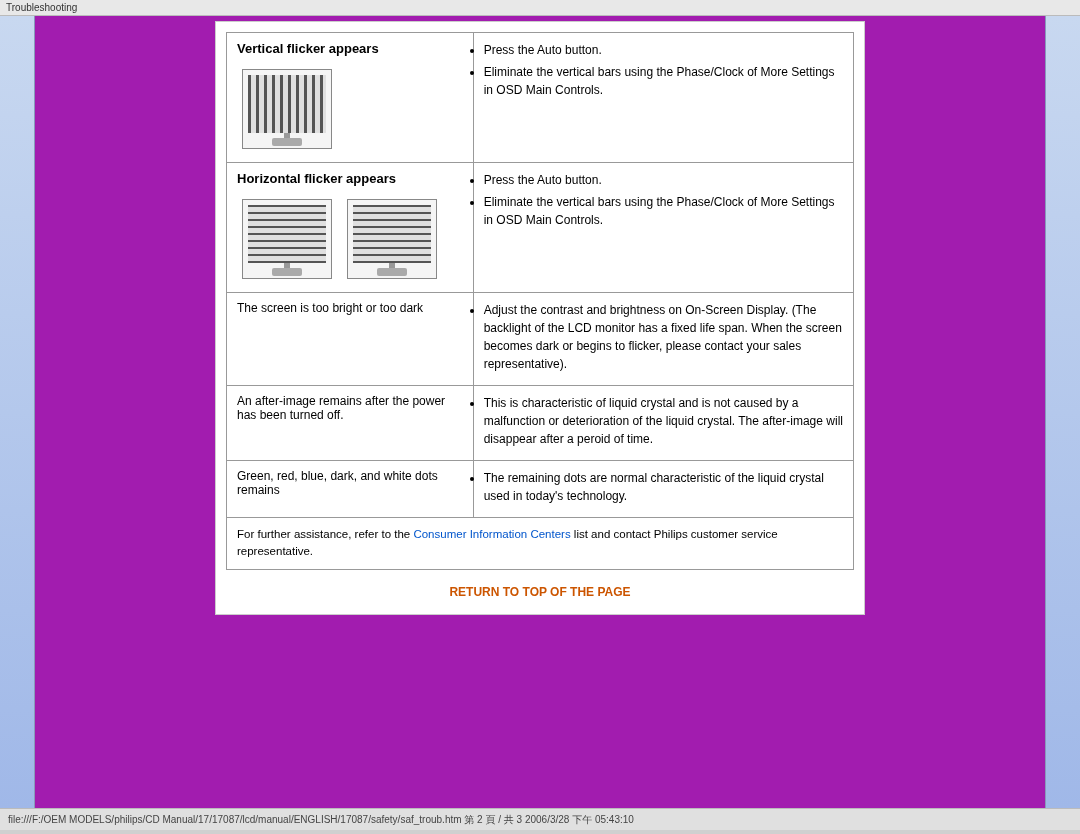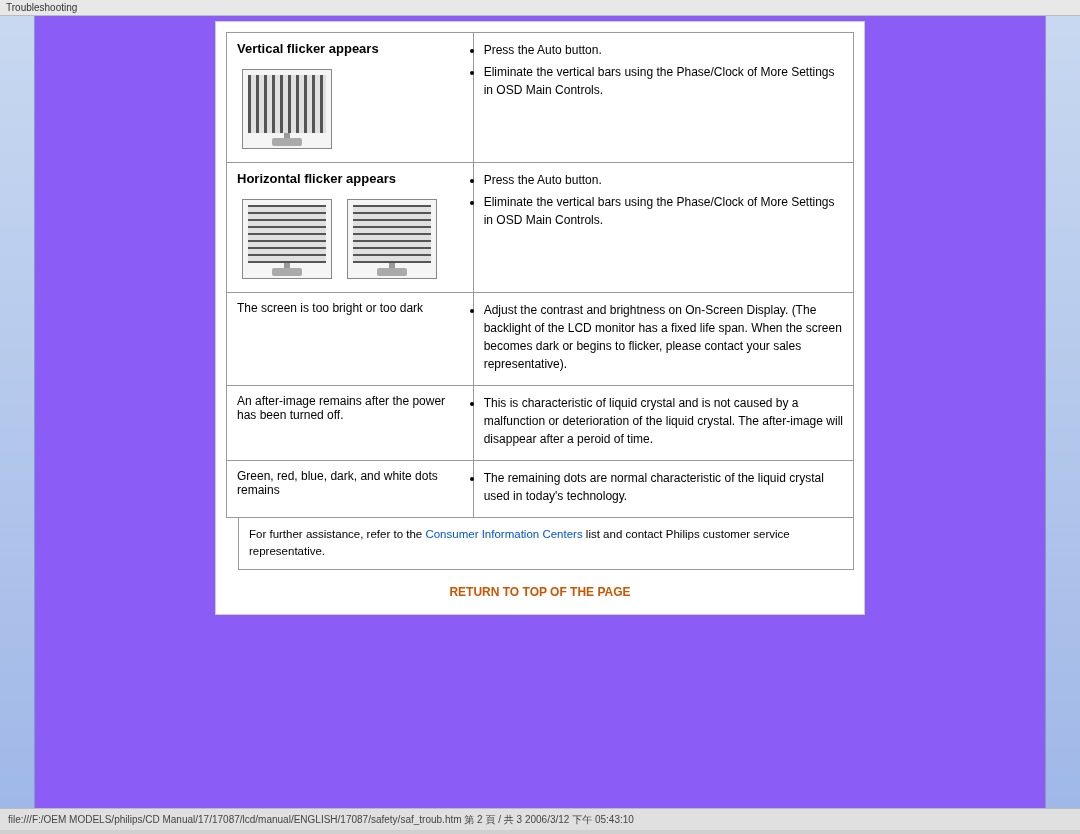--- a/index.html
+++ b/index.html
@@ -30,21 +30,21 @@
       flex-shrink: 0;
     }
     .right-sidebar {
       width: 35px;
       background: linear-gradient(to bottom, #c8d8f0, #a0b8e8);
       border-left: 1px solid #8899bb;
       flex-shrink: 0;
     }
     .content-area {
       flex: 1;
-      background: #8b5cf6;
+      background: #a21caf;
       overflow-y: auto;
       padding: 5px 22px;
     }
     .doc-container {
       background: white;
       border: 1px solid #ccc;
       margin: 0 auto;
       padding: 10px;
       max-width: 650px;
     }
@@ -149,21 +149,20 @@
       text-decoration: none;
       font-size: 12px;
       font-weight: bold;
     }
     .footer-row {
       padding: 8px 10px;
       font-size: 11.5px;
       line-height: 1.5;
       border: 1px solid #999;
       border-top: none;
-      margin-left: 12px;
     }
     .footer-row a {
       color: #0055cc;
       text-decoration: none;
     }
   </style>
 </head>
 <body>
 
 <div class="top-bar">
@@ -273,14 +272,14 @@
         <a href="#">RETURN TO TOP OF THE PAGE</a>
       </div>
 
     </div>
   </div>
 
   <div class="right-sidebar"></div>
 </div>
 
 <div class="footer-bar">
-  <span>file:///F:/OEM MODELS/philips/CD Manual/17/17087/lcd/manual/ENGLISH/17087/safety/saf_troub.htm 第 2 頁 / 共 3 2006/3/12 下午 05:43:10</span>
+  <span>file:///F:/OEM MODELS/philips/CD Manual/17/17087/lcd/manual/ENGLISH/17087/safety/saf_troub.htm 第 2 頁 / 共 3 2006/3/28 下午 05:43:10</span>
 </div>
 
 </body></html>

